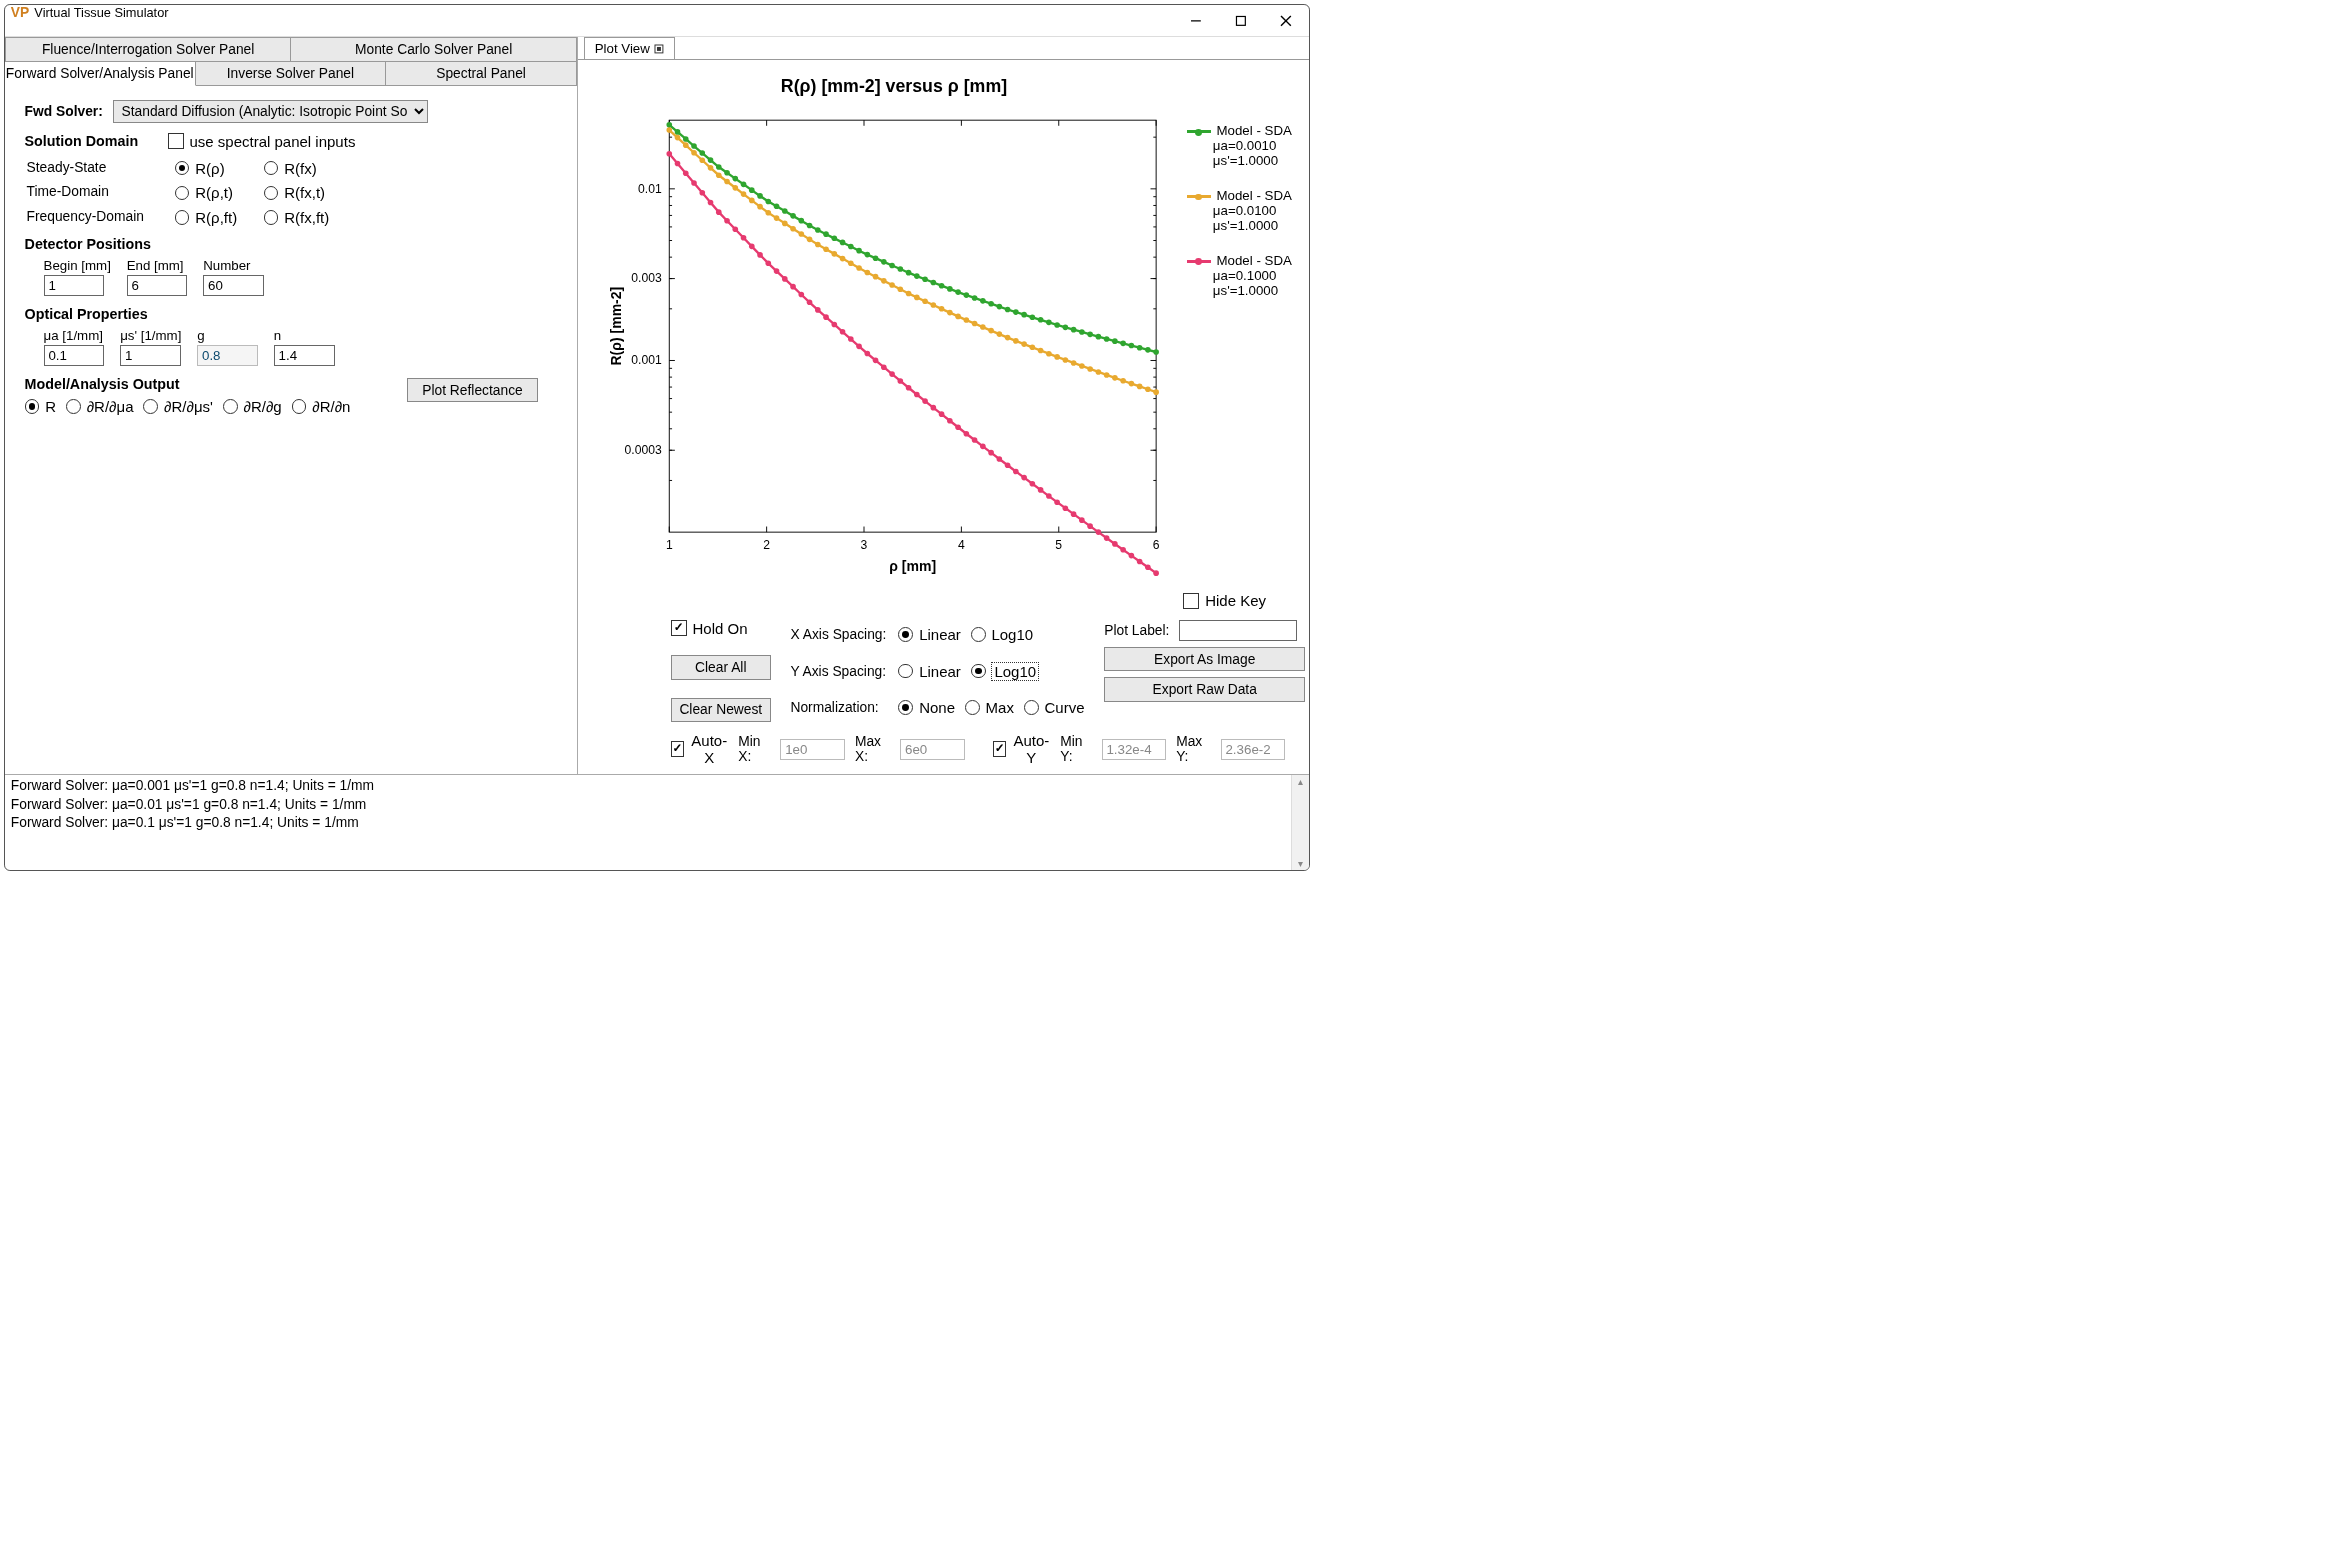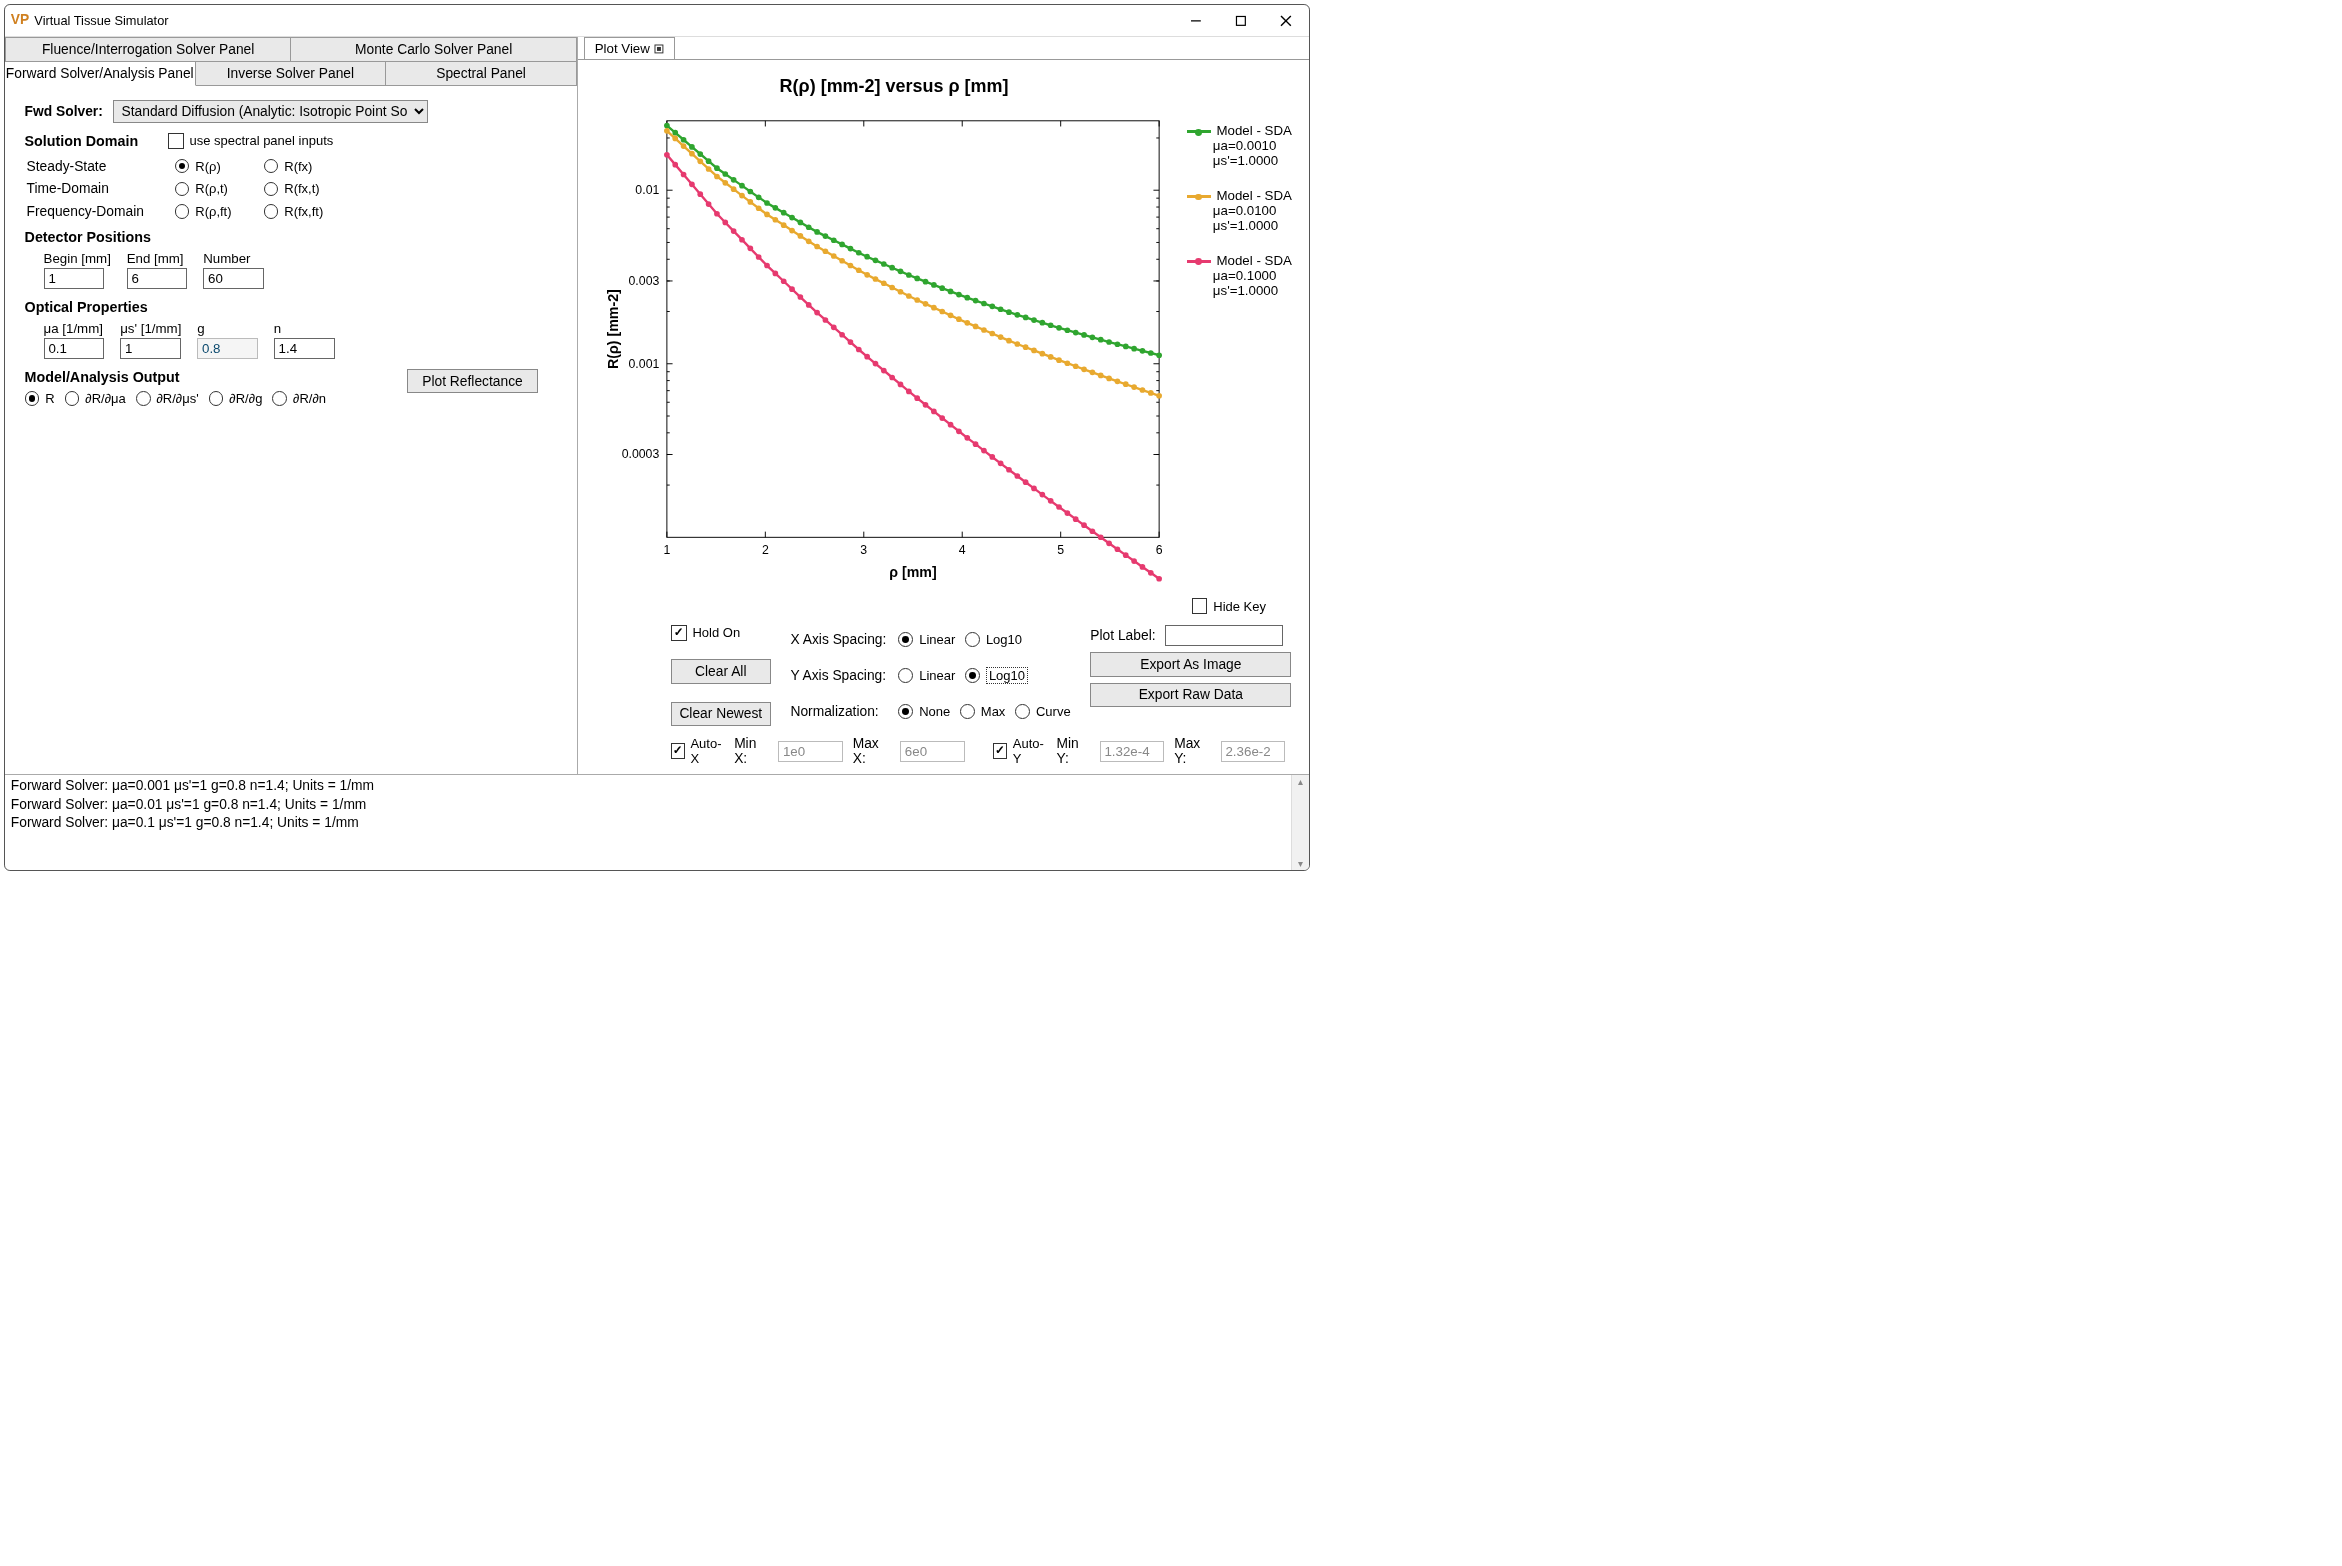--- a/index.html
+++ b/index.html
@@ -19,21 +19,20 @@
     height: 867px;
     margin: 3.9px;
     display: flex;
     flex-direction: column;
     box-sizing: border-box;
     overflow: hidden;
     background: #fff;
   }
   .titlebar {
     display: flex;
-    align-items: center;
     height: 31.5px;
     border-bottom: 1px solid #ddd;
     padding: 0 0 0 5.9px;
   }
   .titlebar .app-icon {
     width: 17.7px; height: 17.7px;
     margin-right: 5.9px;
     font-weight: bold;
     color: #d08020;
     font-size: 13.8px;
@@ -132,21 +131,21 @@
     border-radius: 50%;
   }
   .domain-grid {
     display: grid;
     grid-template-columns: 148px 89px 89px;
     row-gap: 7.9px;
     margin-left: 2px;
     margin-bottom: 9.9px;
   }
   .domain-grid .lbl { font-size: 13.8px; }
-  label.inline { display: inline-flex; align-items: center; font-size: 13px; }
+  label.inline { display: inline-flex; align-items: center; font-size: 15px; text-align: center; }
   .small-inputs { display: flex; gap: 15.8px; margin-left: 19px; margin-bottom: 9.9px; }
   .small-inputs .col { display: flex; flex-direction: column; }
   .small-inputs .col span { font-size: 13.3px; margin-bottom: 2px; }
   .small-inputs input {
     width: 51px;
     padding: 2px 3.9px;
     border: 1px solid #666;
     font-size: 13.3px;
   }
   .small-inputs input:disabled {

